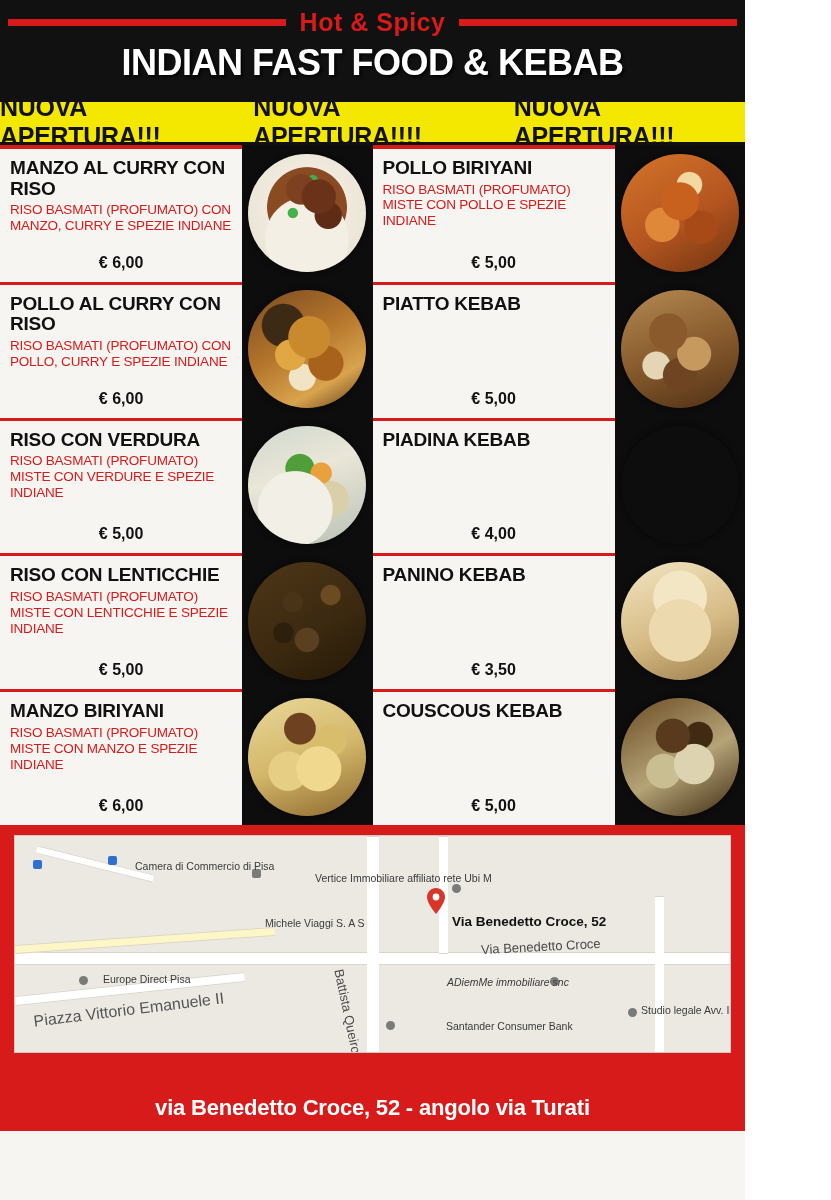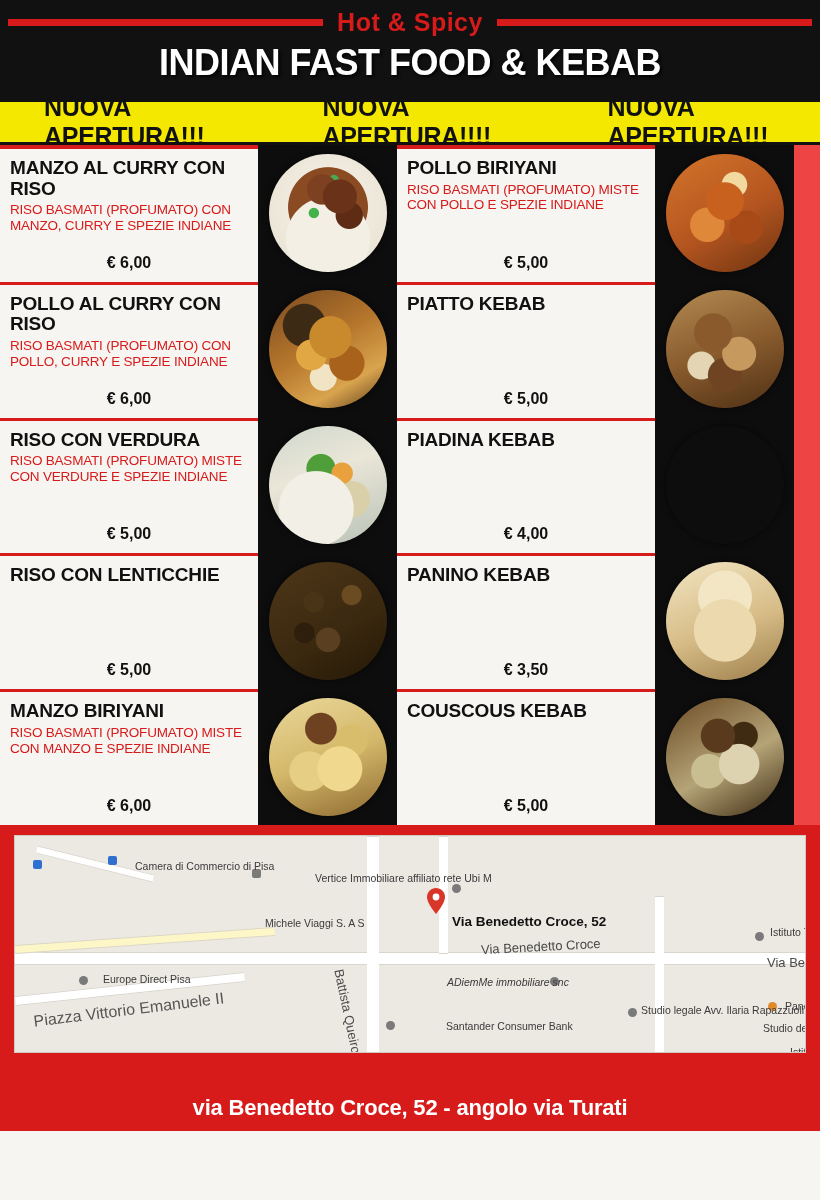--- a/index.html
+++ b/index.html
@@ -5,21 +5,21 @@
   * { box-sizing: border-box; margin: 0; padding: 0; }
   body {
     width: 831px;
     height: 1200px;
     background: #ffffff;
     font-family: "Liberation Sans", sans-serif;
     overflow: hidden;
   }
   .flyer {
     position: relative;
-    width: 820px;
+    width: 745px;
     height: 1200px;
     background: #f7f5f2;
   }
 
   
   .header {
     background: #111111;
     padding: 4px 0 2px 0;
     position: relative;
   }
@@ -61,21 +61,20 @@
     justify-content: center;
     gap: 22px;
     border-top: 3px solid #111;
     border-bottom: 3px solid #111;
   }
   .yellow-band span {
     font-size: 25px;
     font-weight: bold;
     color: #111;
     letter-spacing: -0.3px;
-    margin-left: 44px;
   }
 
   
   .menu {
     display: flex;
     background: #ef4444;
     height: 680px;
   }
   .col-text {
     width: 258px;
@@ -318,20 +317,21 @@
         <div class="item-desc">RISO BASMATI (PROFUMATO) CON POLLO, CURRY E SPEZIE INDIANE</div>
         <div class="item-price">€ 6,00</div>
       </div>
       <div class="item">
         <div class="item-name">RISO CON VERDURA</div>
         <div class="item-desc">RISO BASMATI (PROFUMATO) MISTE CON VERDURE  E SPEZIE INDIANE</div>
         <div class="item-price">€ 5,00</div>
       </div>
       <div class="item">
         <div class="item-name">RISO CON LENTICCHIE</div>
+        <div class="item-desc">RISO BASMATI (PROFUMATO) MISTE CON LENTICCHIE  E SPEZIE INDIANE</div>
         <div class="item-price">€ 5,00</div>
       </div>
       <div class="item">
         <div class="item-name">MANZO BIRIYANI</div>
         <div class="item-desc">RISO BASMATI (PROFUMATO) MISTE CON MANZO E SPEZIE INDIANE</div>
         <div class="item-price">€ 6,00</div>
       </div>
     </div>
 
     <div class="col-img">

